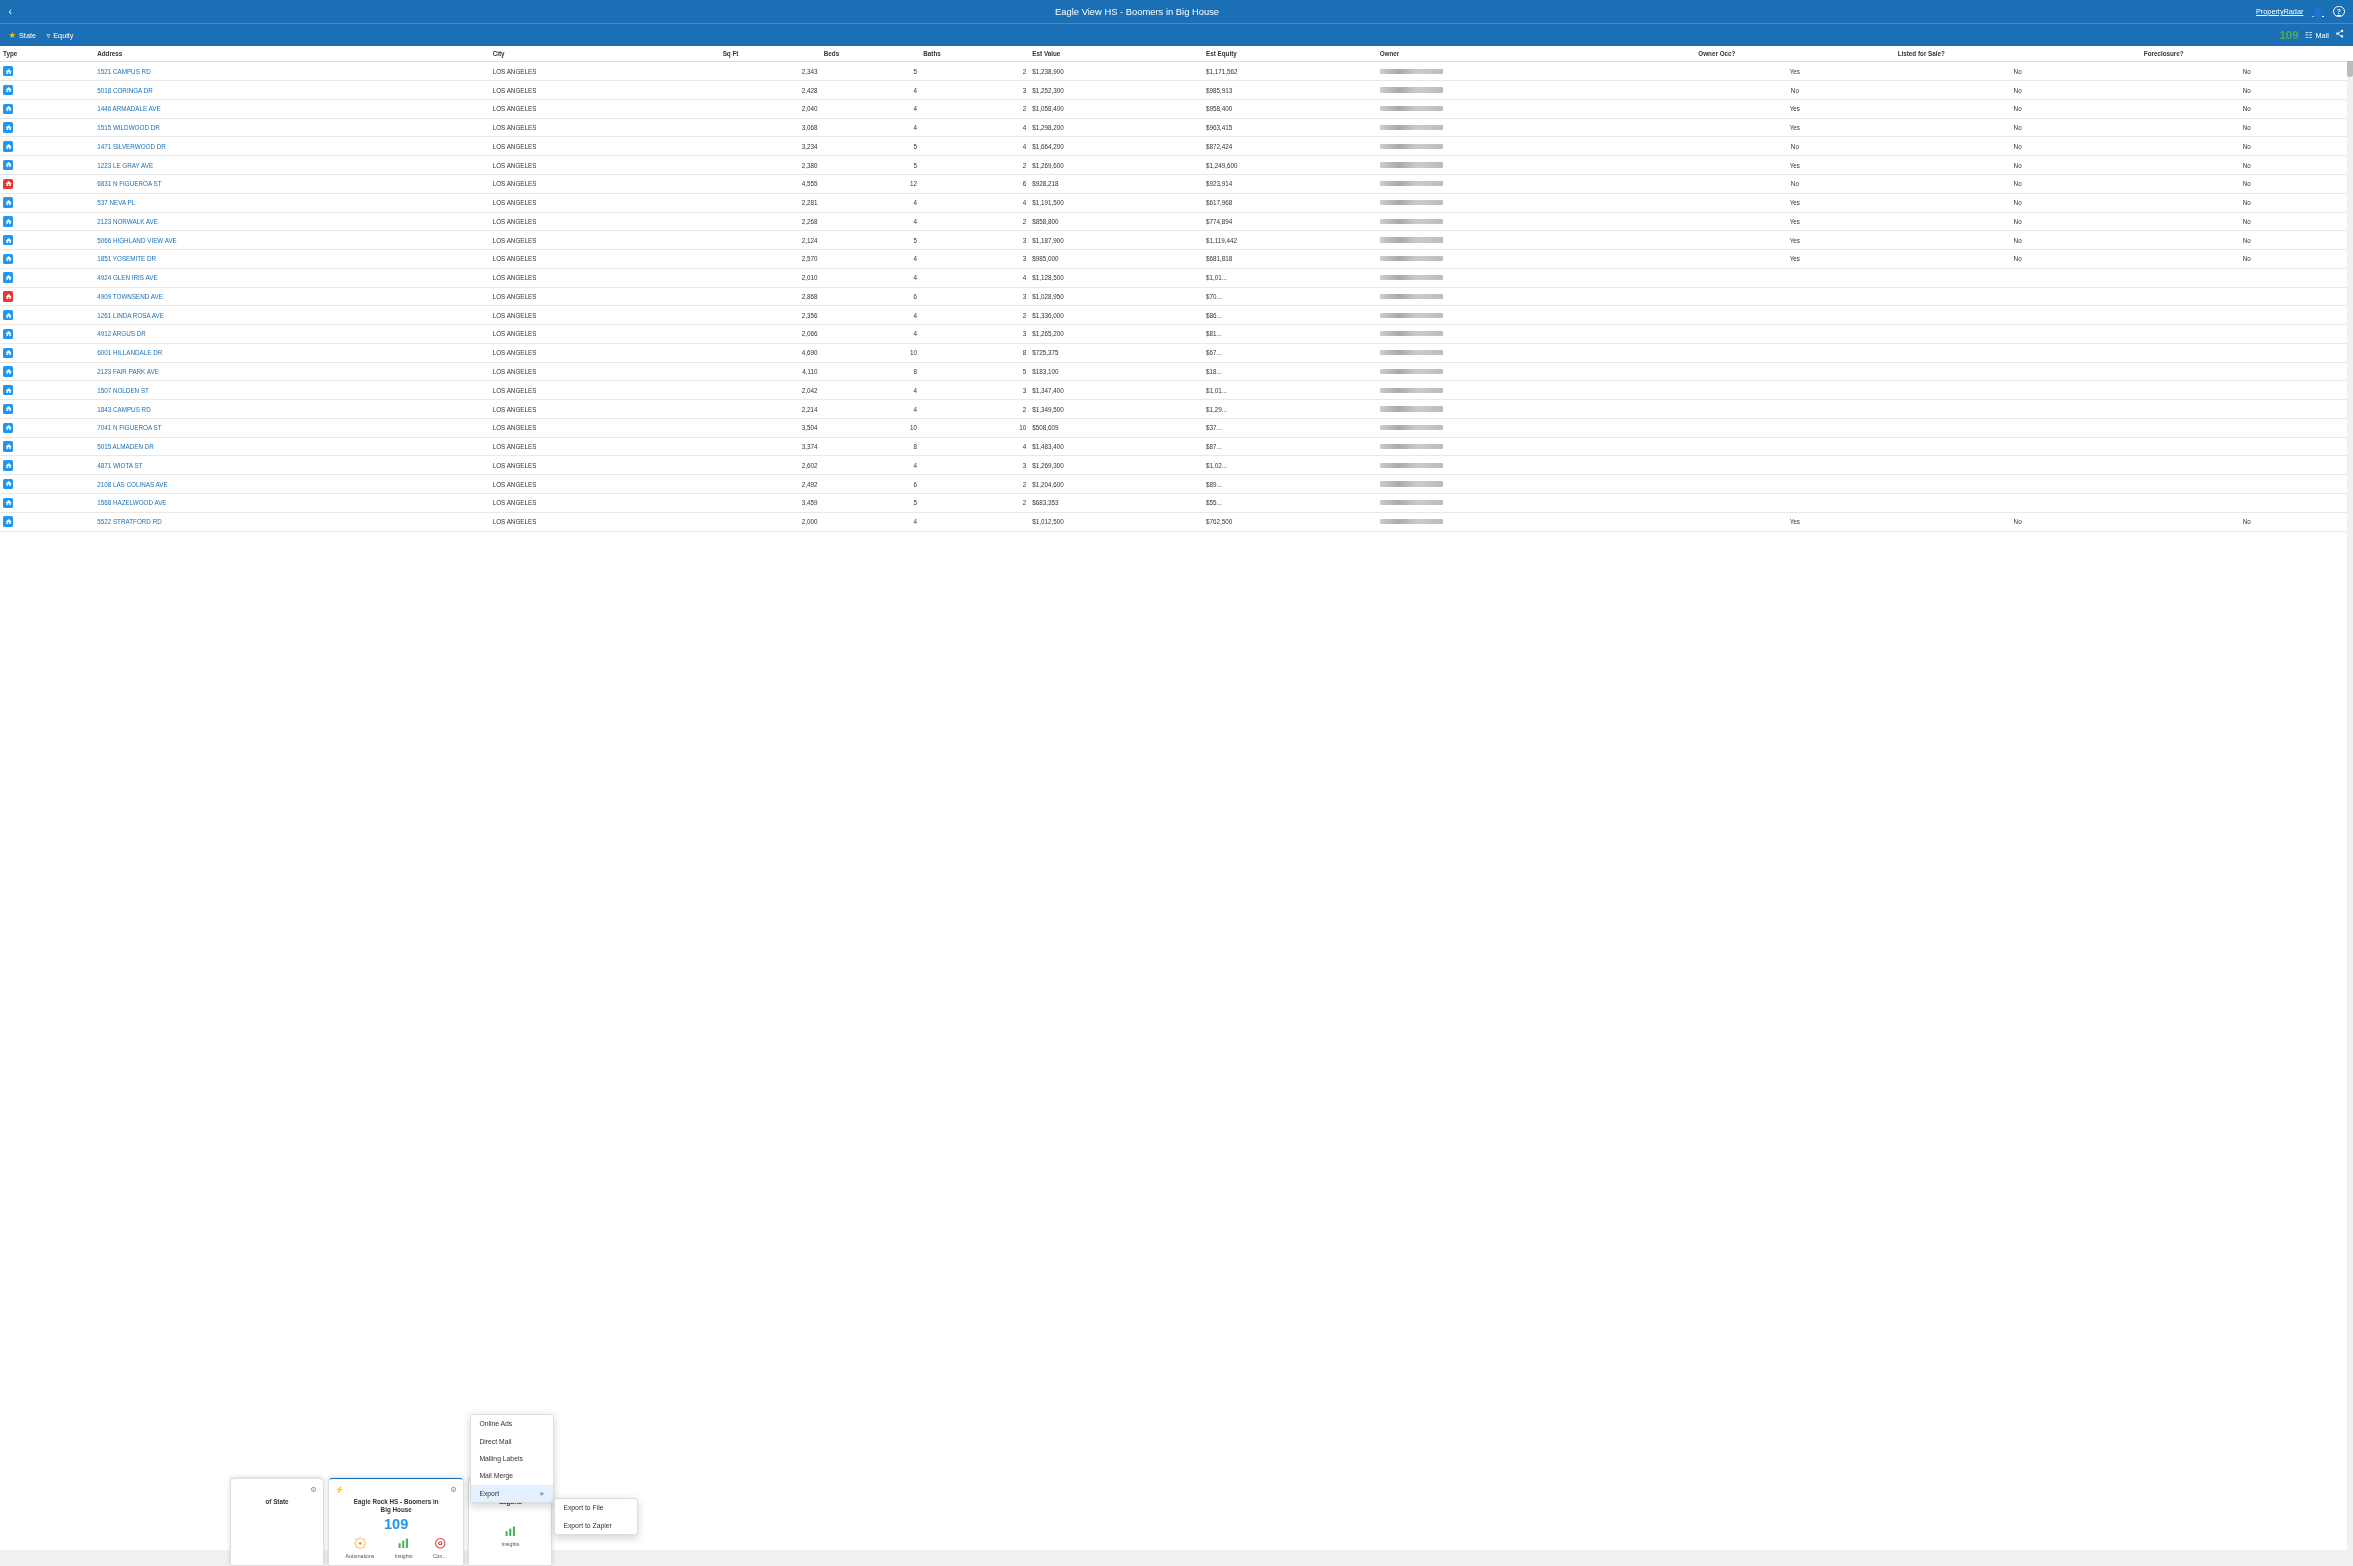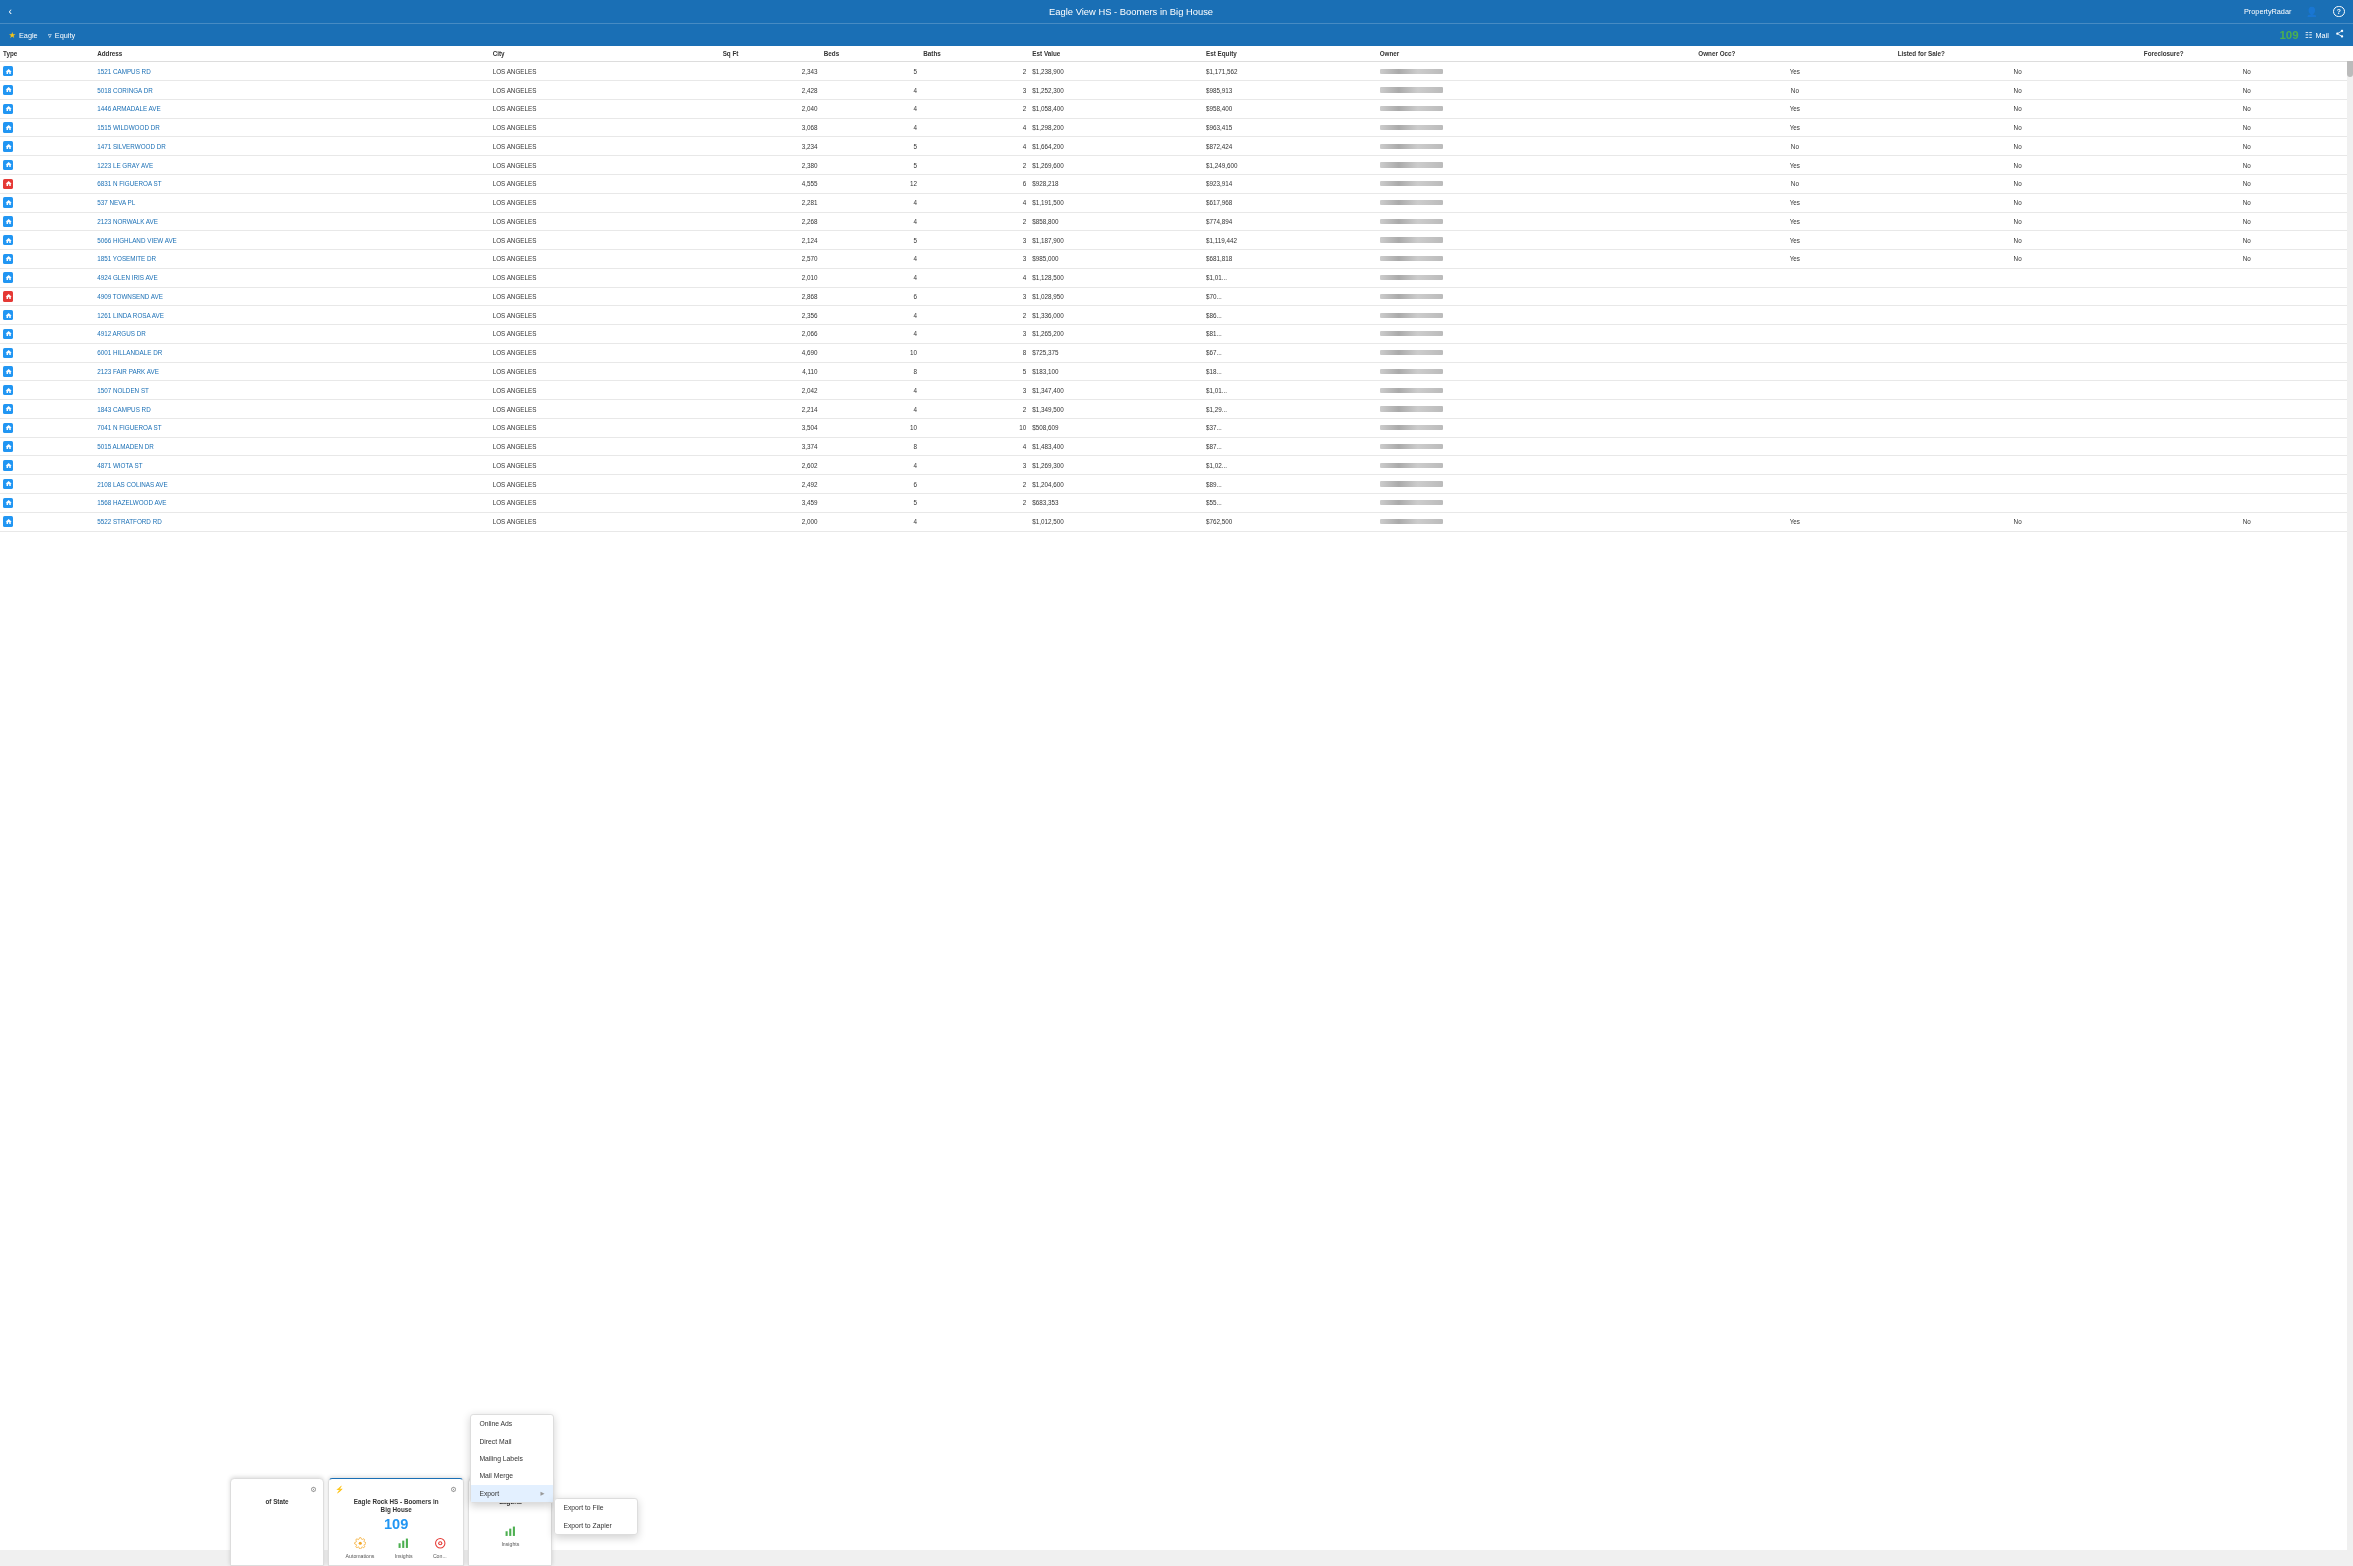--- a/index.html
+++ b/index.html
@@ -23,21 +23,22 @@
     }
     .header-title {
       flex: 1;
       text-align: center;
       font-size: 9.4px;
       font-weight: 500;
     }
     .header-right {
       display: flex;
       align-items: center;
-      gap: 15px;
+      gap: 9px;
+      text-decoration: underline;
     }
     .header-brand { font-size: 7.3px; }
     .header-icon { font-size: 9.4px; cursor: pointer; }
 
     
     .toolbar {
       background: #1a6fb5;
       height: 23px;
       display: flex;
       align-items: center;
@@ -255,21 +256,21 @@
     <span class="header-brand">PropertyRadar</span>
     <span class="header-icon">👤</span>
     <span class="header-icon" style="width:11.5px;height:11.5px;border:1px solid white;border-radius:50%;display:inline-flex;align-items:center;justify-content:center;font-size:6.8px;font-weight:bold;">?</span>
   </div>
 </div>
 
 <div class="toolbar">
   <div class="toolbar-left">
     <div class="toolbar-btn">
       <span class="star">★</span>
-      <span>Eagle</span>
+      <span>State</span>
     </div>
     <div class="toolbar-btn">
       <span class="funnel">▿</span>
       <span>Equity</span>
     </div>
   </div>
   <div class="toolbar-right">
     <span class="count-badge">109</span>
     <div class="view-btn">
       <span style="font-size:8.4px;">☷</span>

